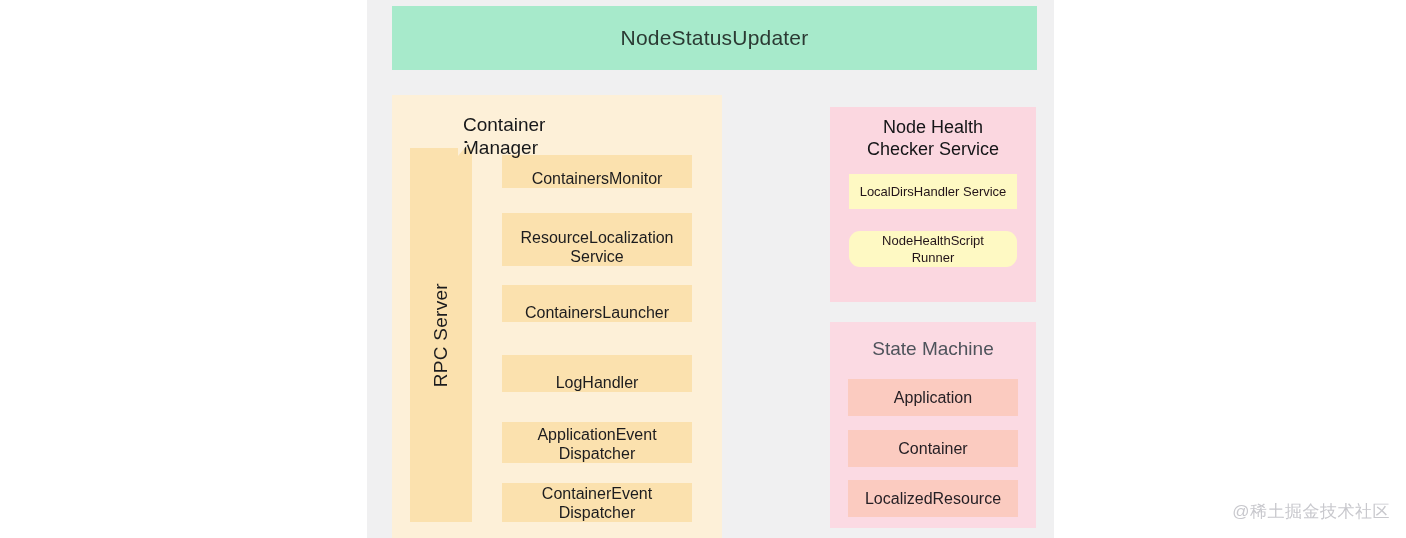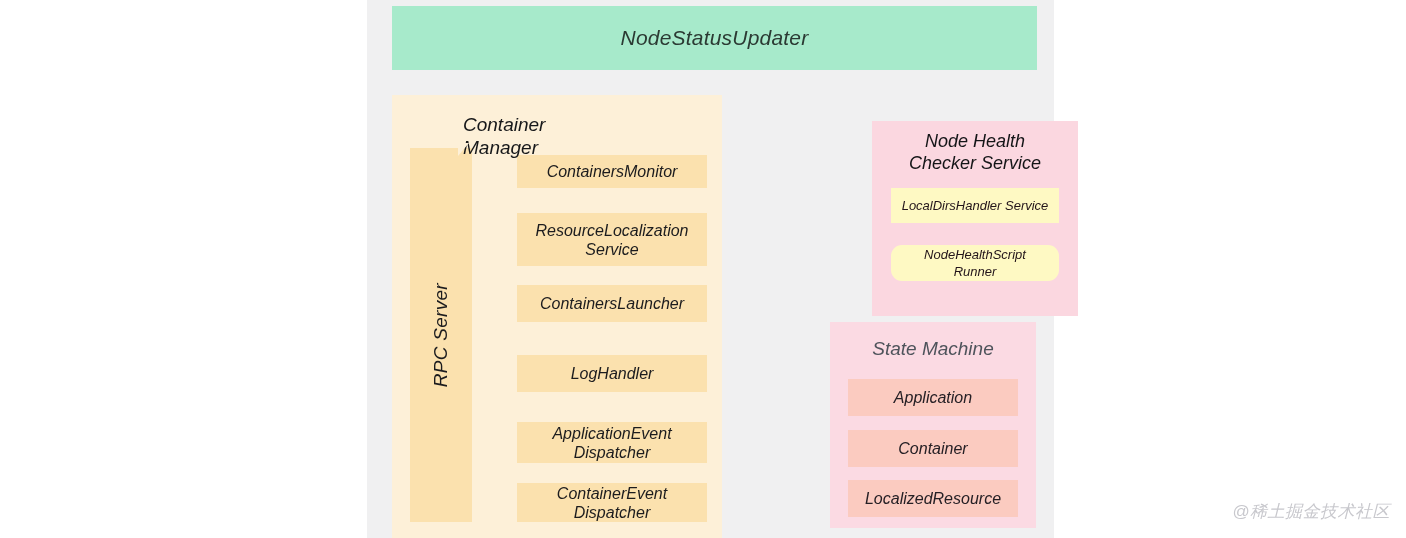--- a/index.html
+++ b/index.html
@@ -1,15 +1,15 @@
 <!DOCTYPE html>
 <html><head>
 <meta charset="utf-8">
 <style>
-  * { margin: 0; padding: 0; box-sizing: border-box; font-style: italic; }
+  * { margin: 0; padding: 0; box-sizing: border-box; }
   html, body { background: #ffffff; }
   body { font-family: "Liberation Sans", sans-serif; }
 
   .screen {
     position: relative;
     width: 1406px;
     height: 538px;
     background: #ffffff;
     overflow: hidden;
   }
@@ -63,40 +63,38 @@
   }
   .rpc-label {
     writing-mode: vertical-rl;
     transform: rotate(180deg);
     font-size: 19px; color: #1C1C1E; letter-spacing: 0.3px;
   }
   .cm-box {
     position: absolute;
     left: 502px; width: 190px;
     background: #FBE1AE;
-    display: flex; align-items: center; justify-content: center;
+    display: flex; align-items: flex-end; justify-content: center;
     text-align: center;
     font-size: 16px; line-height: 19px; color: #1C1C1E;
     padding: 0 14px;
-    margin-left: 15px;
   }
   .cm-box.b0 { top: 155px; height: 33px; }
   .cm-box.b1 { top: 213px; height: 53px; }
   .cm-box.b2 { top: 285px; height: 37px; }
   .cm-box.b3 { top: 355px; height: 37px; }
   .cm-box.b4 { top: 422px; height: 41px; }
   .cm-box.b5 { top: 483px; height: 39px; }
 
   
   .nh-panel {
     position: absolute;
-    left: 830px; top: 121px;
+    left: 830px; top: 107px;
     width: 206px; height: 195px;
     background: #FBD7E0;
-    margin-left: 42px;
   }
   .nh-title {
     position: absolute;
     left: 50%; top: 9px;
     transform: translateX(-50%);
     width: 150px; text-align: center;
     font-size: 18px; line-height: 22px; color: #141517;
   }
   .nh-box {
     position: absolute;

